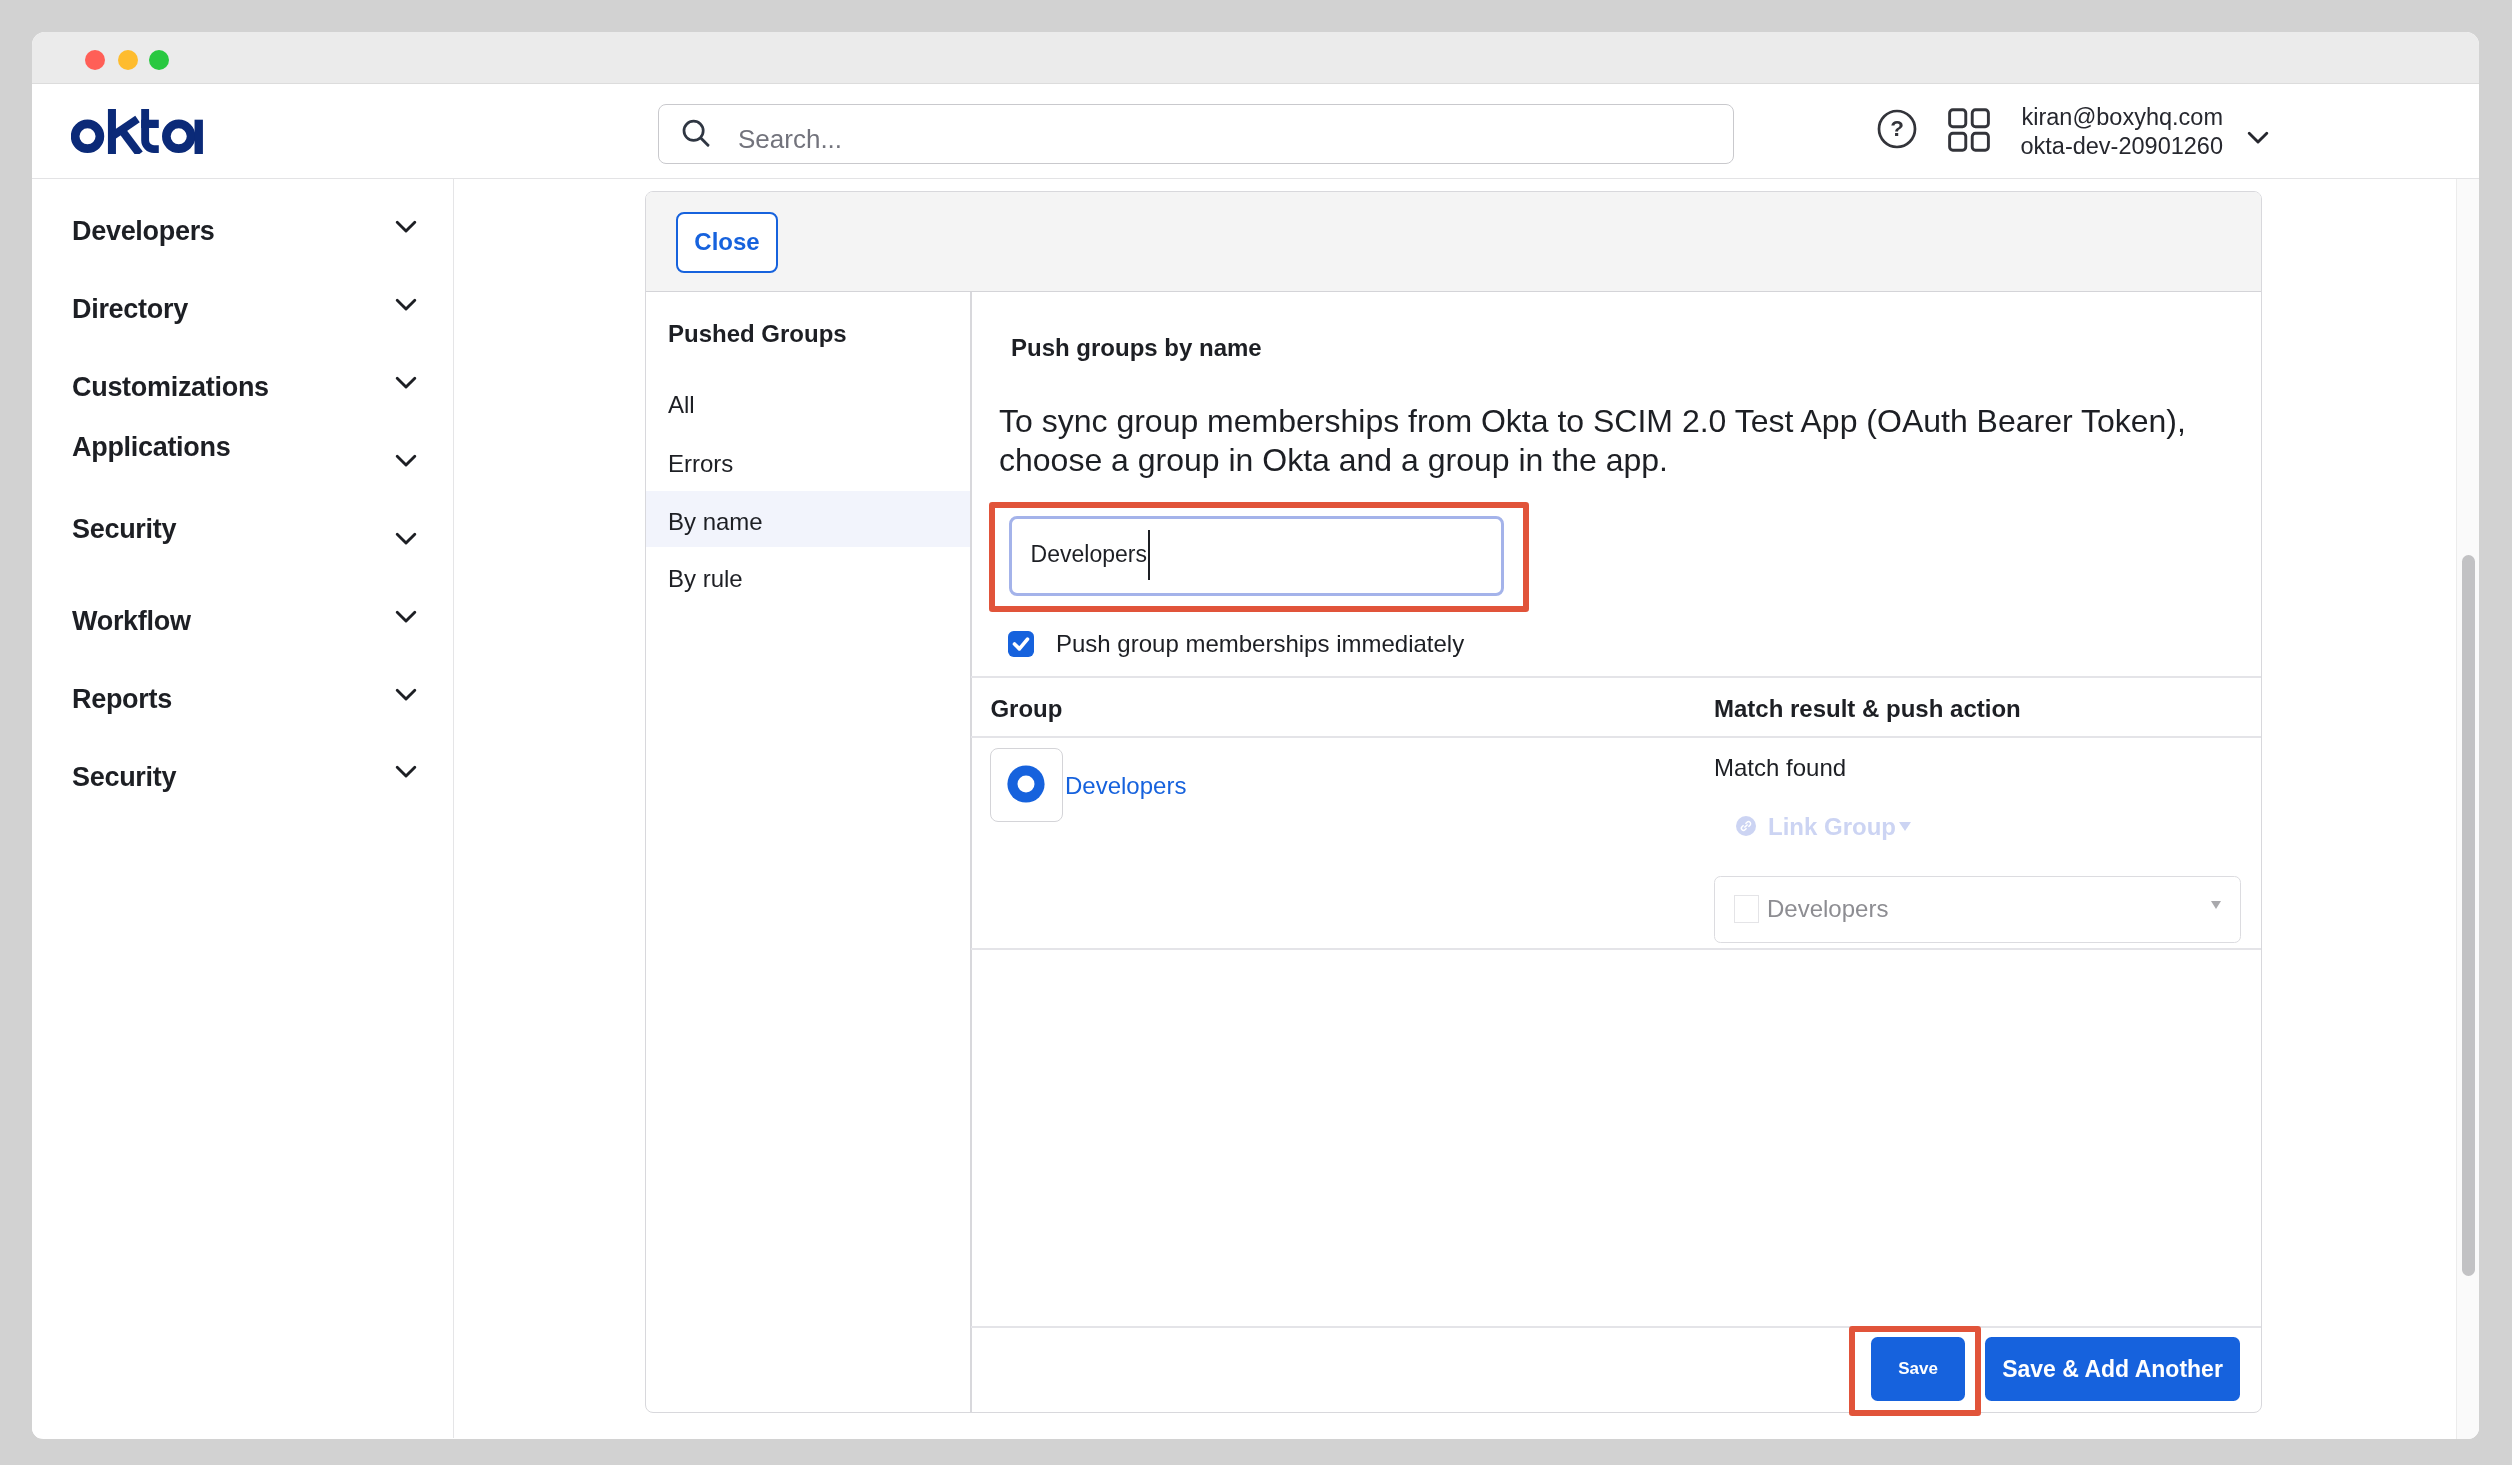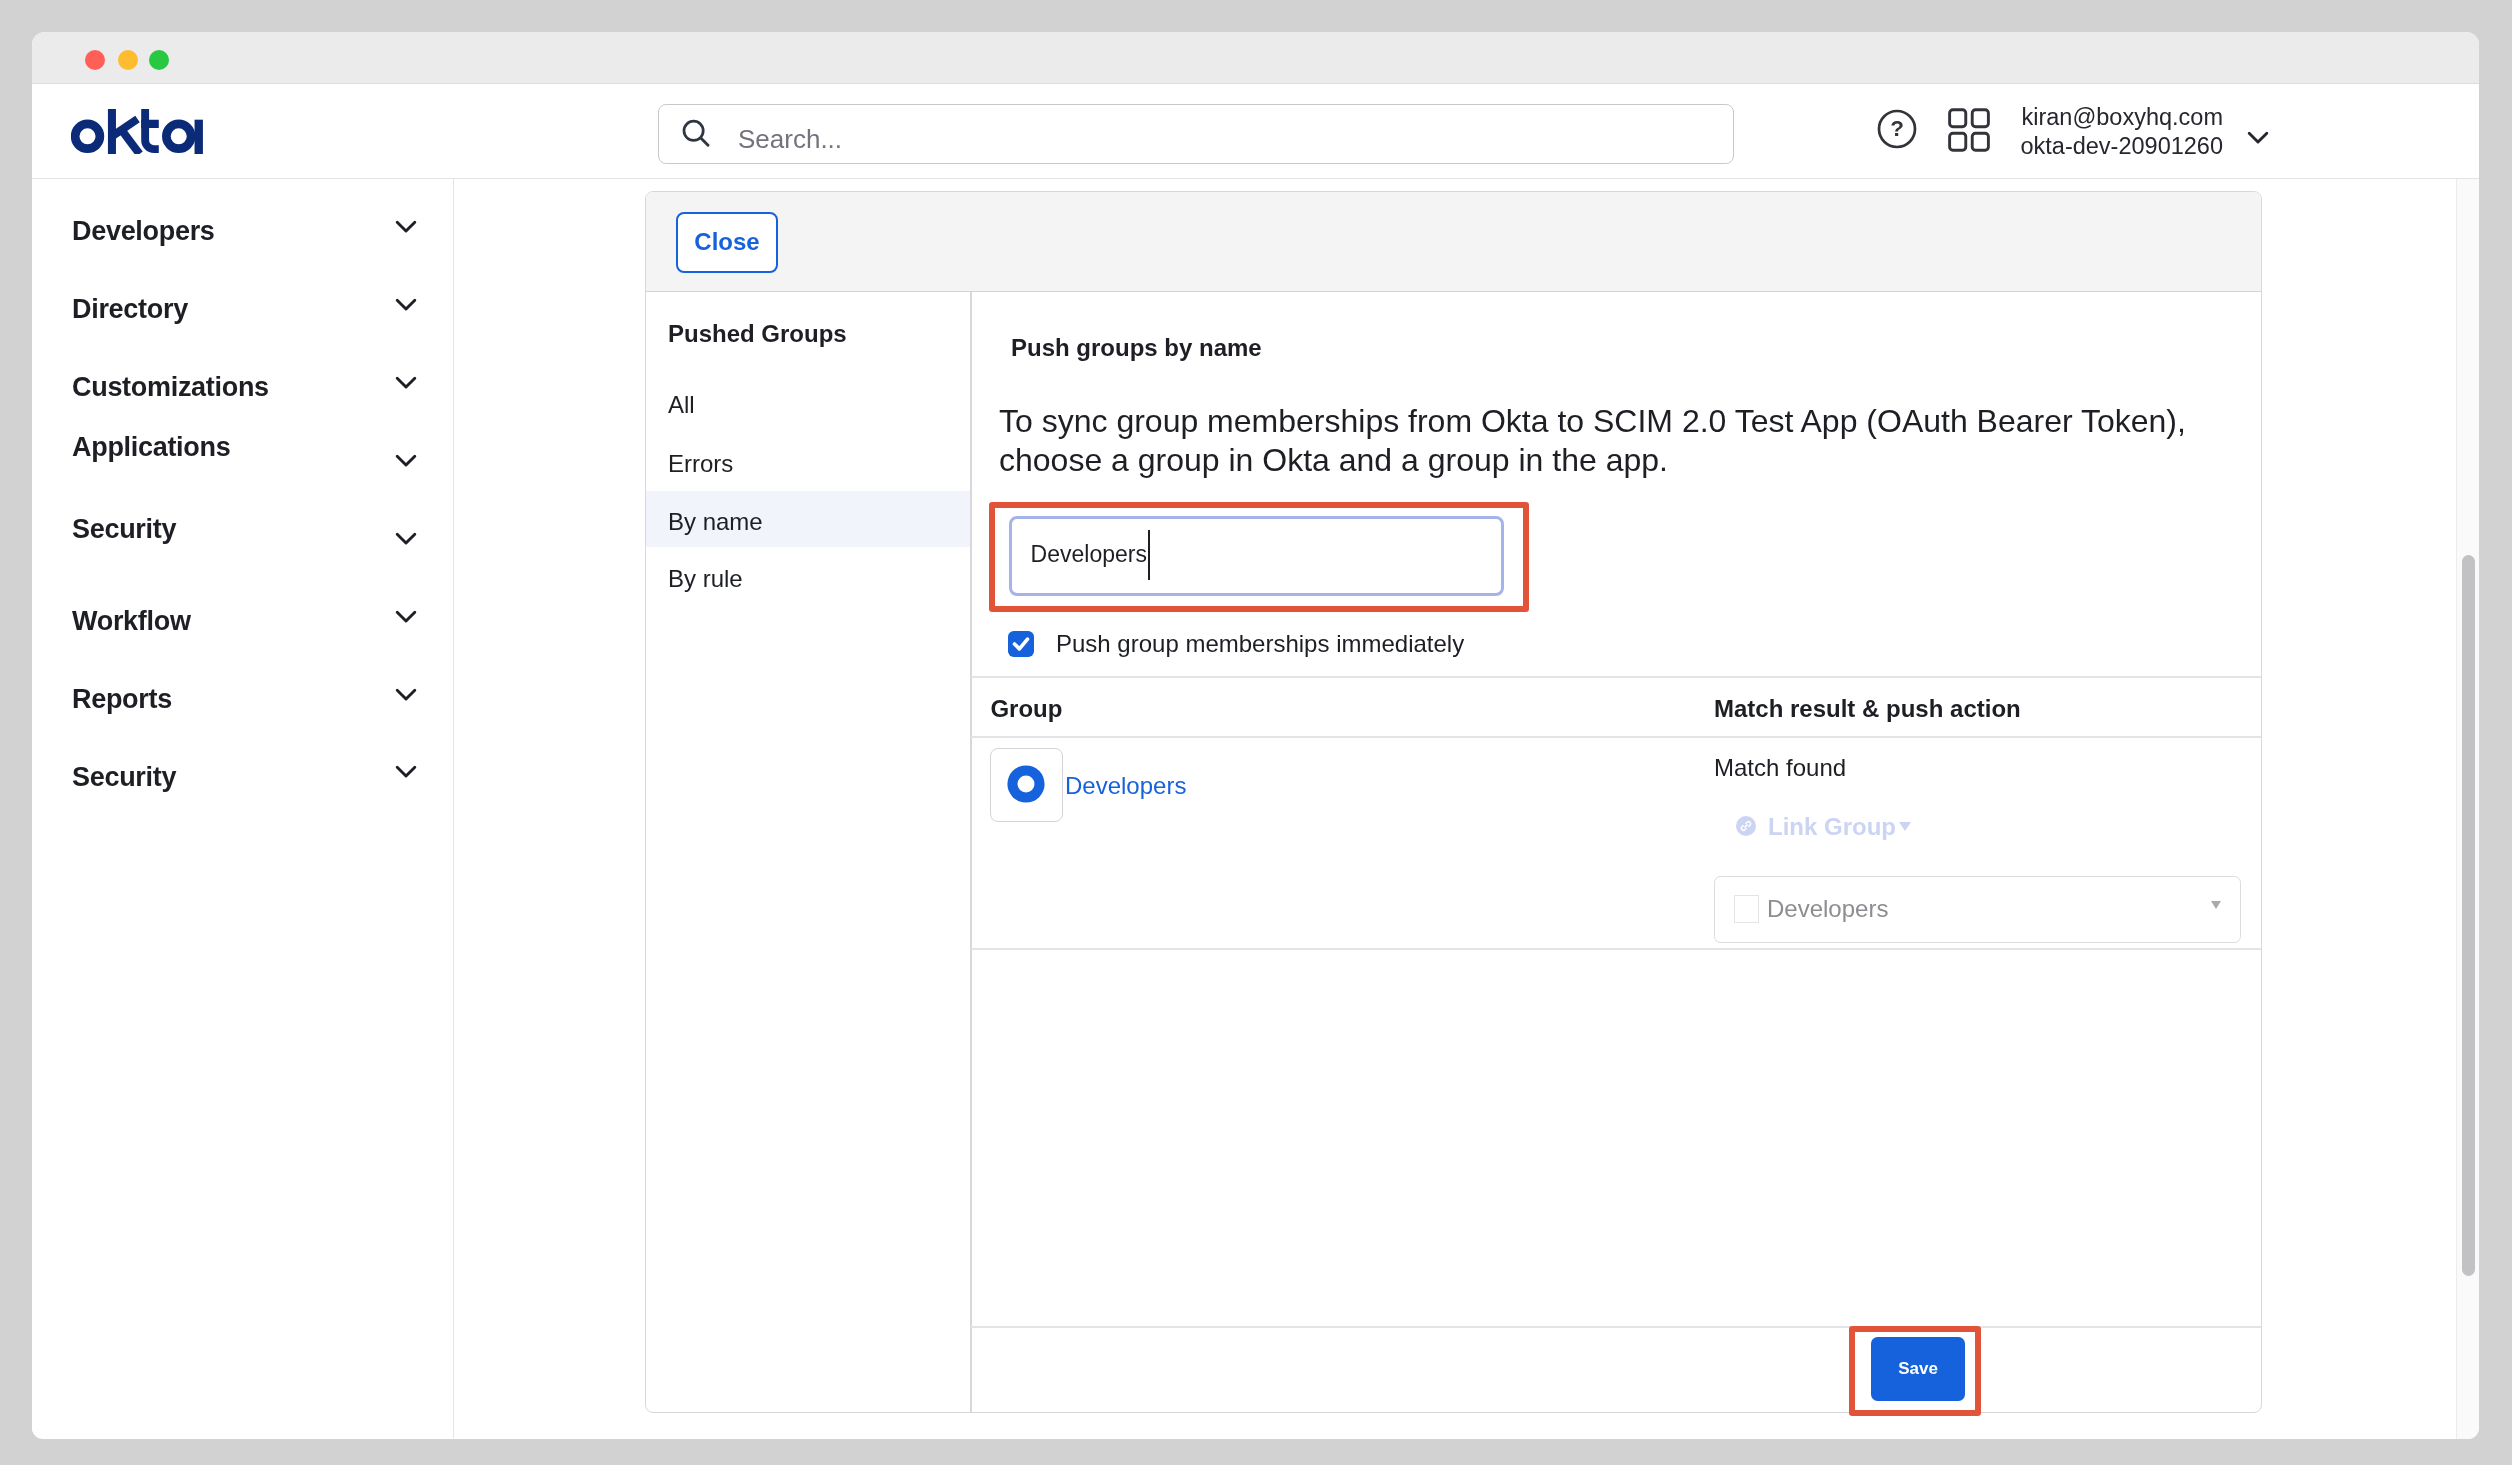--- a/index.html
+++ b/index.html
@@ -170,19 +170,20 @@
       <div class="abs" style="left:928px; top:530px; width:0; height:0; border-left:6.5px solid transparent; border-right:6.5px solid transparent; border-top:9px solid #ccd4f3;"></div>
       <div class="select">
         <div class="selsq"></div>
         <div class="seltxt">Developers</div>
         <div class="selcaret"></div>
       </div>
       <div class="tline" style="top:656px; width:100%;"></div>
 
       <div class="tline" style="top:1034px; width:100%;"></div>
       <div class="btn" style="left:900px; top:1045px; width:94px; height:64px; line-height:64px;">Save</div>
+      <div class="btn" style="left:1014px; top:1045px; width:255px; height:64px; line-height:64px; font-size:23px;">Save &amp; Add Another</div>
       <div class="orange2"></div>
     </div>
   </div>
   <div class="vtrack"></div>
   <div class="vthumb"></div>
 </div>
 
 
 </body></html>

